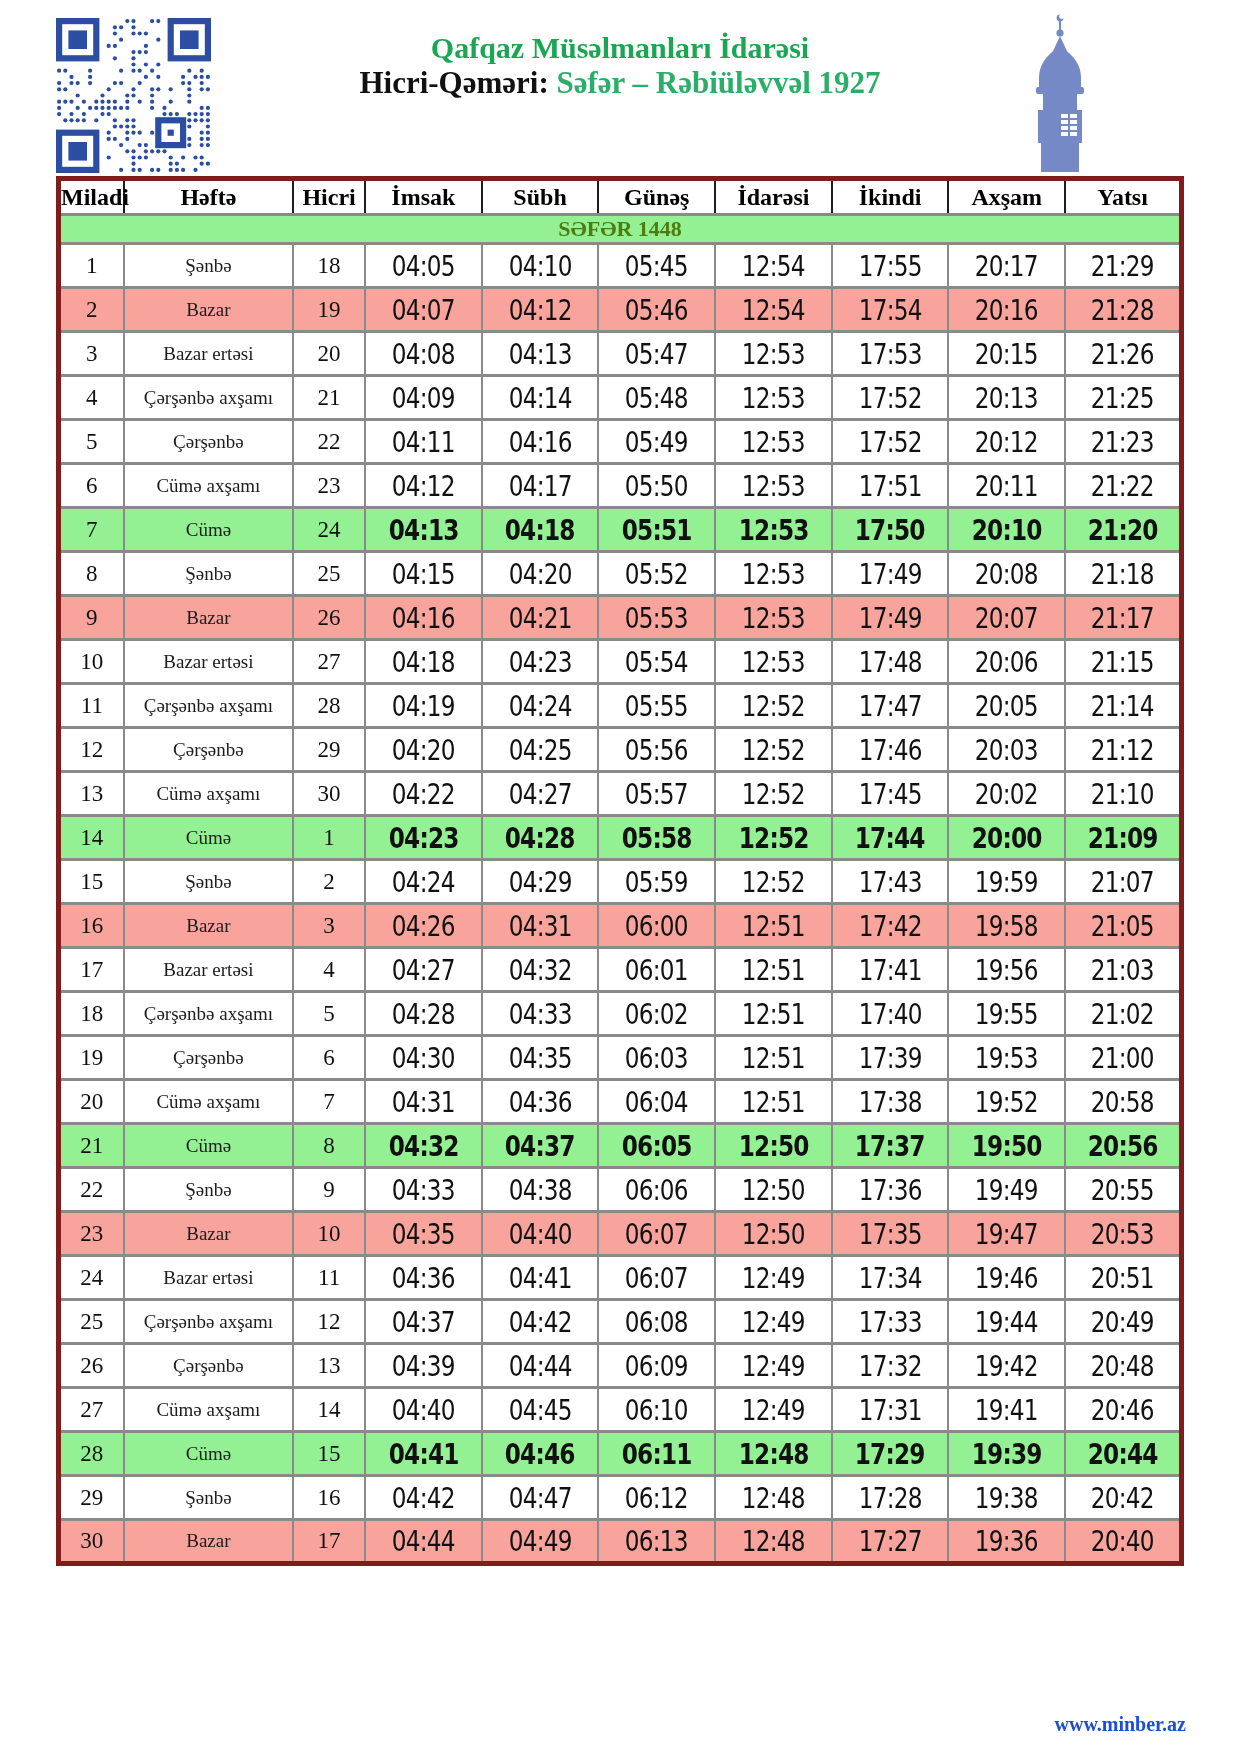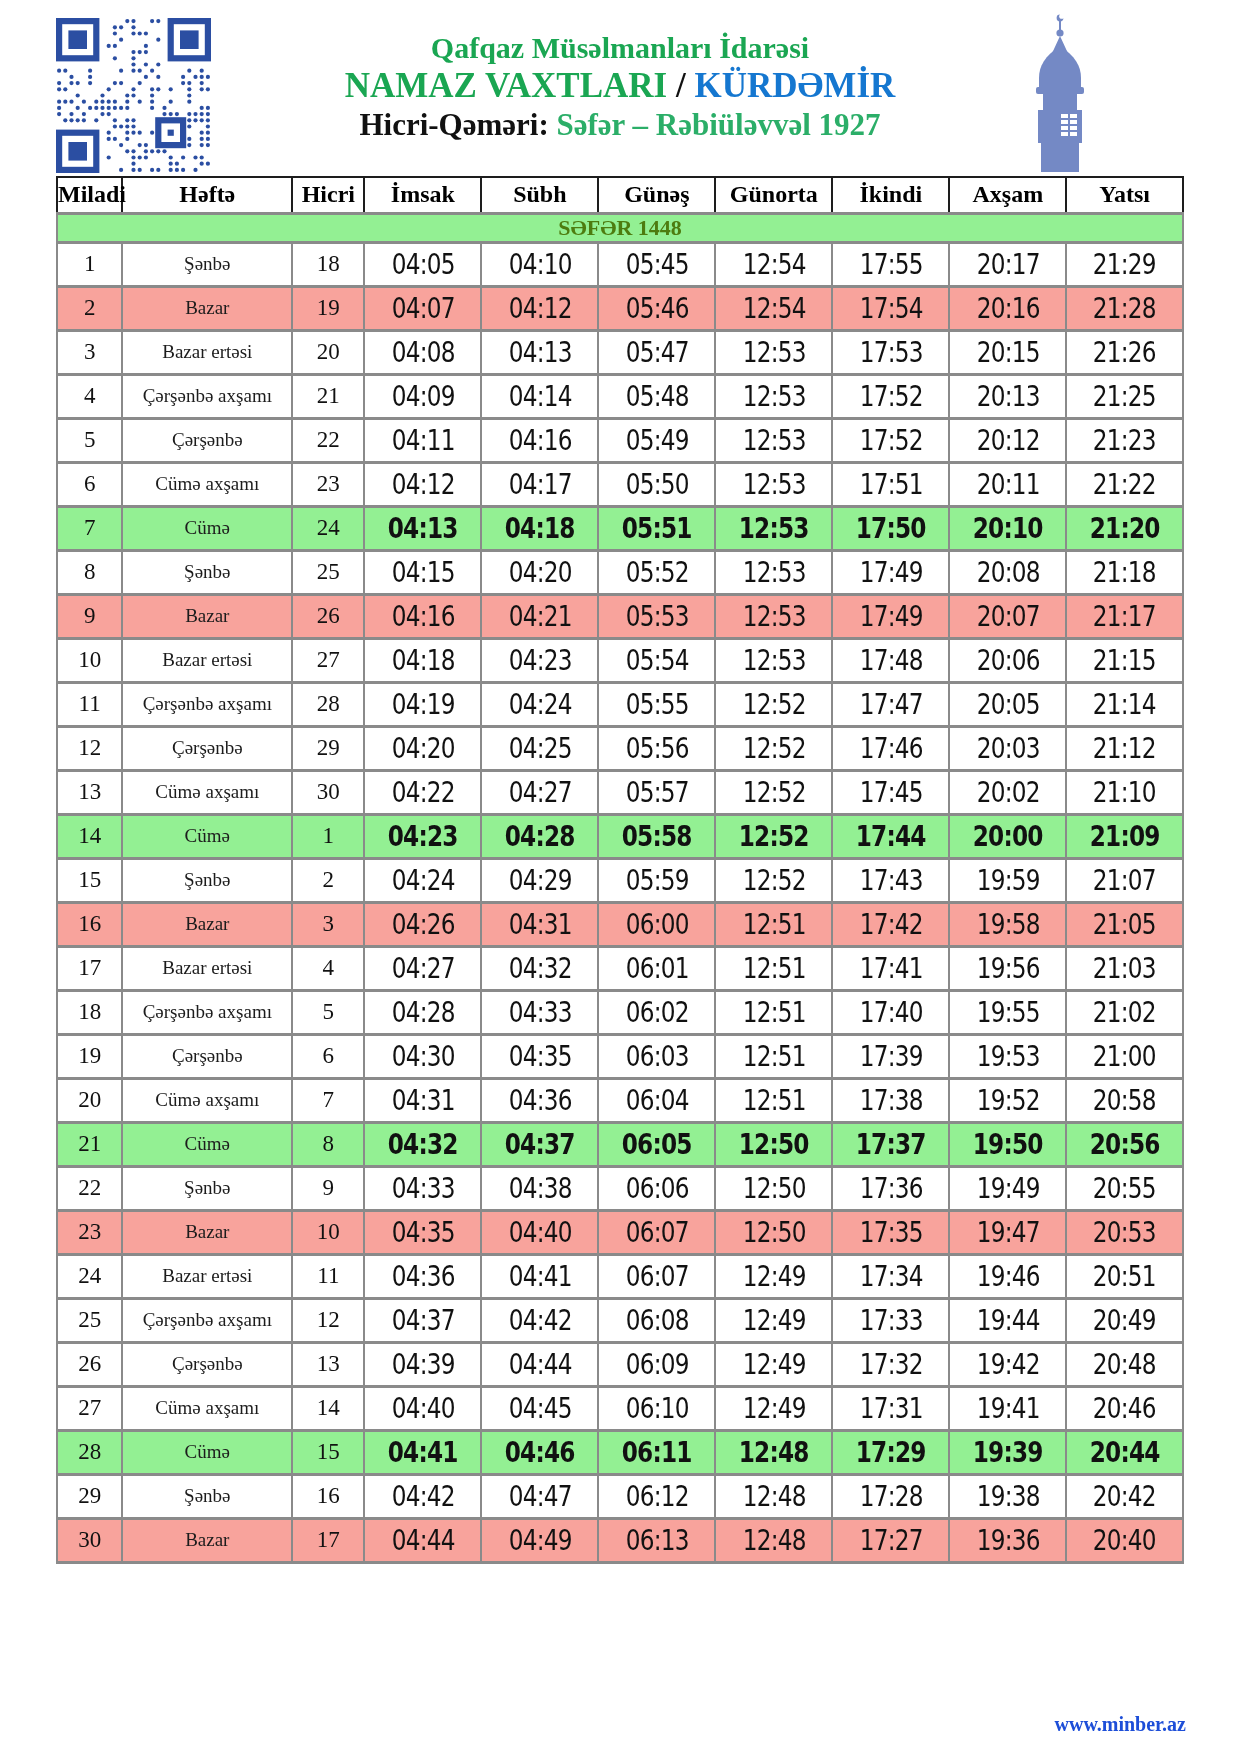--- a/index.html
+++ b/index.html
@@ -18,21 +18,21 @@
   .titles .l1{font-size:30px;font-weight:bold;color:var(--title-green);}
   .titles .l2{font-size:35px;font-weight:bold;color:#111;}
   .titles .l2 .green{color:var(--title-green);}
   .titles .l2 .blue{color:var(--city-blue);}
   .titles .l3{font-size:31px;font-weight:bold;color:#111;}
   .titles .l3 .brown{color:var(--month-brown);}
   .titles .l4{font-size:31px;font-weight:bold;color:#111;}
   .titles .l4 .green2{color:var(--hicri-green);}
   
   table{border-collapse:collapse;width:1128px;margin-left:56px;table-layout:fixed;
-        border:2px solid #7f1d1d;}
+        border:5px solid #7f1d1d;}
   thead th{border:2px solid #1d1d1d;background:#fff;color:#000;
         font-family:"Liberation Serif","DejaVu Serif",serif;font-weight:bold;font-size:24px;
         height:36px;padding:0;}
   td{border-left:2px solid #8a8a8a;border-right:2px solid #8a8a8a;
      border-top:3px solid #8a8a8a;border-bottom:3px solid #8a8a8a;
      text-align:center;vertical-align:middle;background:#fff;color:#111;}
   tr.section td{background:var(--row-green);font-weight:bold;font-size:22px;height:28px;
      font-family:"Liberation Serif","DejaVu Serif",serif;color:#4d7c0f;}
   tr.row{height:44px;}
   tr.row td.miladi,tr.row td.hicri{font-family:"Liberation Serif","DejaVu Serif",serif;font-size:23px;}
@@ -233,21 +233,20 @@
         <rect x="0" y="111.60000000000001" width="43.4" height="43.4" fill="#2b4ea2"></rect>
         <rect x="6.2" y="117.8" width="31" height="31" fill="#fff"></rect>
         <rect x="12.4" y="124" width="18.6" height="18.6" fill="#2b4ea2"></rect>
         <rect x="99.2" y="99.2" width="31" height="31" fill="#2b4ea2"></rect>
         <rect x="105.4" y="105.4" width="18.6" height="18.6" fill="#fff"></rect>
         <rect x="111.60000000000001" y="111.60000000000001" width="6.2" height="6.2" fill="#2b4ea2"></rect>
       </svg>
 
     <div class="titles">
       <div class="l1">Qafqaz Müsəlmanları İdarəsi</div>
-      <div class="l2"><span class="green">NAMAZ VAXTLARI</span> <span>/</span> <span class="blue">KÜRDƏMİR</span></div>
       <div class="l4"><span>Hicri-Qəməri:</span> <span class="green2">Səfər – Rəbiüləvvəl 1927</span></div>
     </div>
 
     <svg class="minaret" width="92" height="162" viewBox="0 0 92 162">
       <g fill="var(--minaret-blue)">
         <circle cx="46" cy="8" r="3.4"></circle>
         <circle cx="47.8" cy="6.2" r="2.6" fill="#ffffff"></circle>
         <rect x="45" y="9" width="2" height="11"></rect>
         <circle cx="46" cy="23" r="3.6"></circle>
         <path d="M46 26 L58 52 Q46 45 34 52 Z"></path>
@@ -284,21 +283,21 @@
       <col style="width:10.36%">
     </colgroup>
     <thead>
       <tr>
         <th>Miladi</th>
         <th>Həftə</th>
         <th>Hicri</th>
         <th>İmsak</th>
         <th>Sübh</th>
         <th>Günəş</th>
-        <th>Günorta</th>
+        <th>İdarəsi</th>
         <th>İkindi</th>
         <th>Axşam</th>
         <th>Yatsı</th>
       </tr>
     </thead>
     <tbody id="tbody">
         <tr class="section">
           <td colspan="10">SƏFƏR 1448</td>
         </tr>
         <tr class="row">

